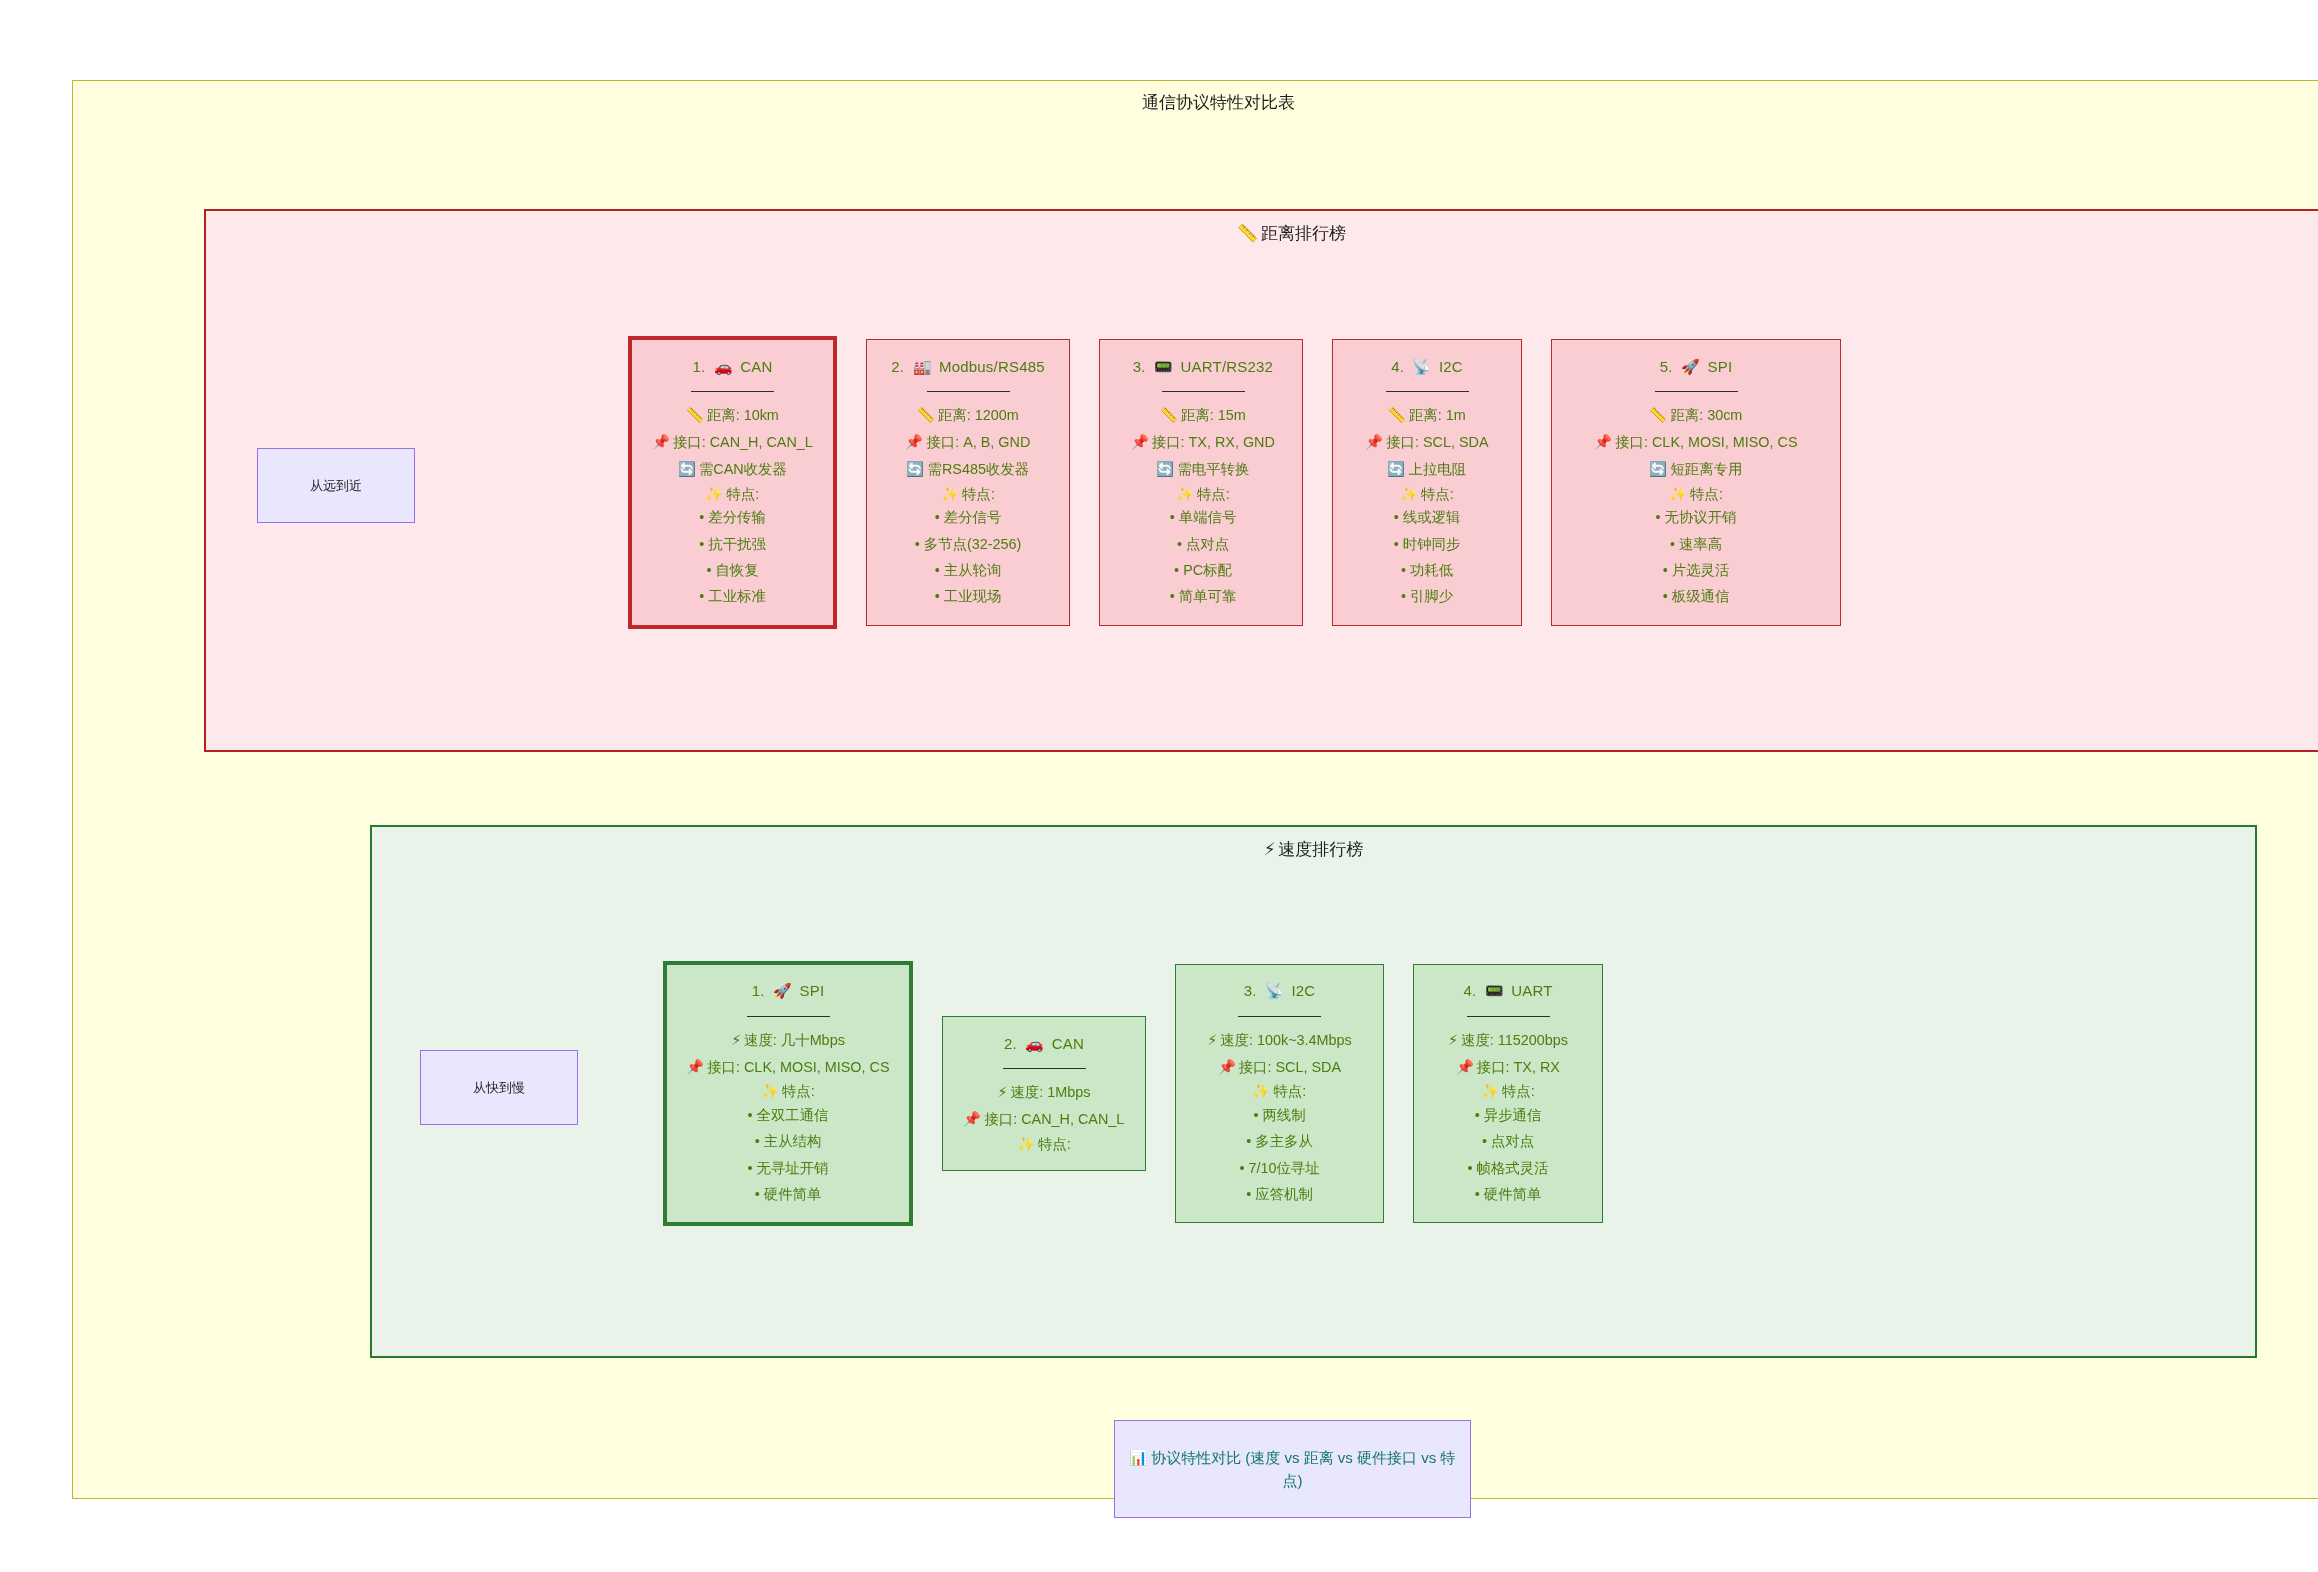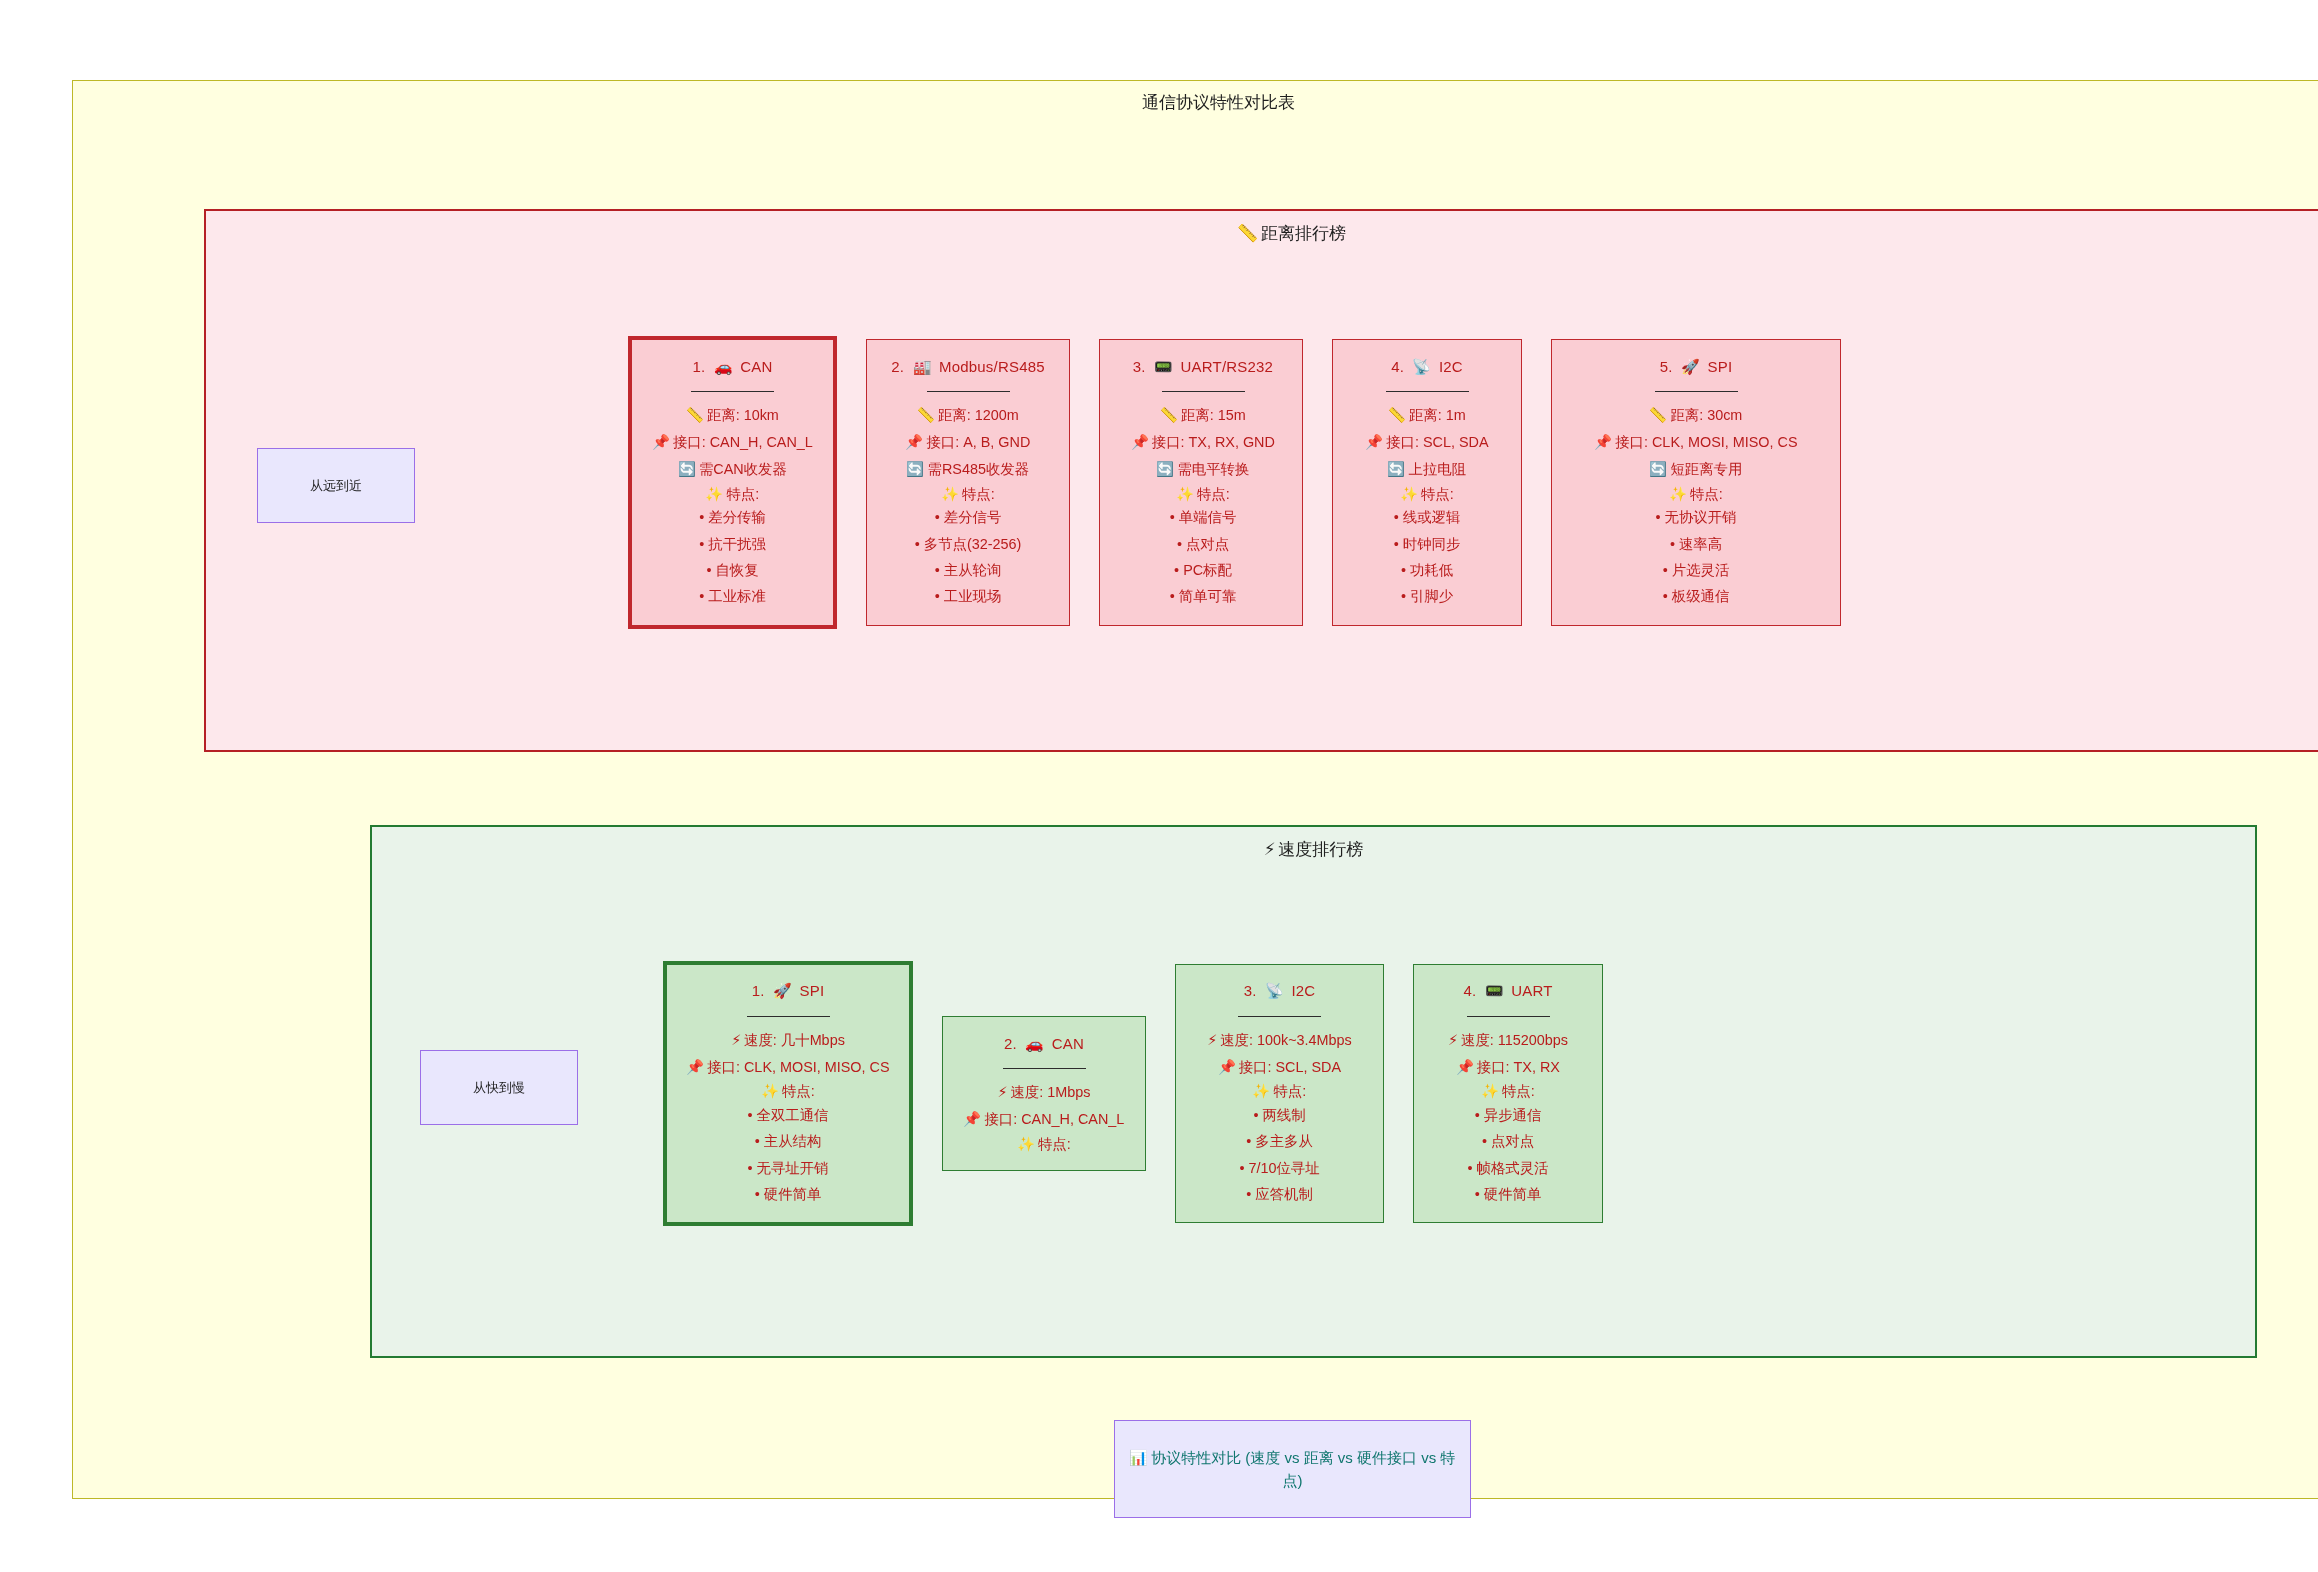--- a/index.html
+++ b/index.html
@@ -84,21 +84,21 @@
   .row-dist{ left:422px; top:0; height:543px; gap:29px; }
   .row-speed{ left:291px; top:0; height:533px; gap:29px; }
 
   .card{
     box-sizing:border-box;
     display:flex;
     flex-direction:column;
     align-items:center;
     padding:10.2px 12px 11px 12px;
     font-size:14.4px;
-    color:#b91c1c;
+    color:#4d7c0f;
     line-height:1.0;
   }
   .card-dist{ background:#FACDD3; border:1.4px solid #C0272D; }
   .card-dist.top{ border-width:4.2px; }
   .card-speed{ background:#CBE7C8; border:1.4px solid #2E7D32; }
   .card-speed.top{ border-width:4.2px; }
 
   .card-title{
     font-size:15px;
     text-align:center;

